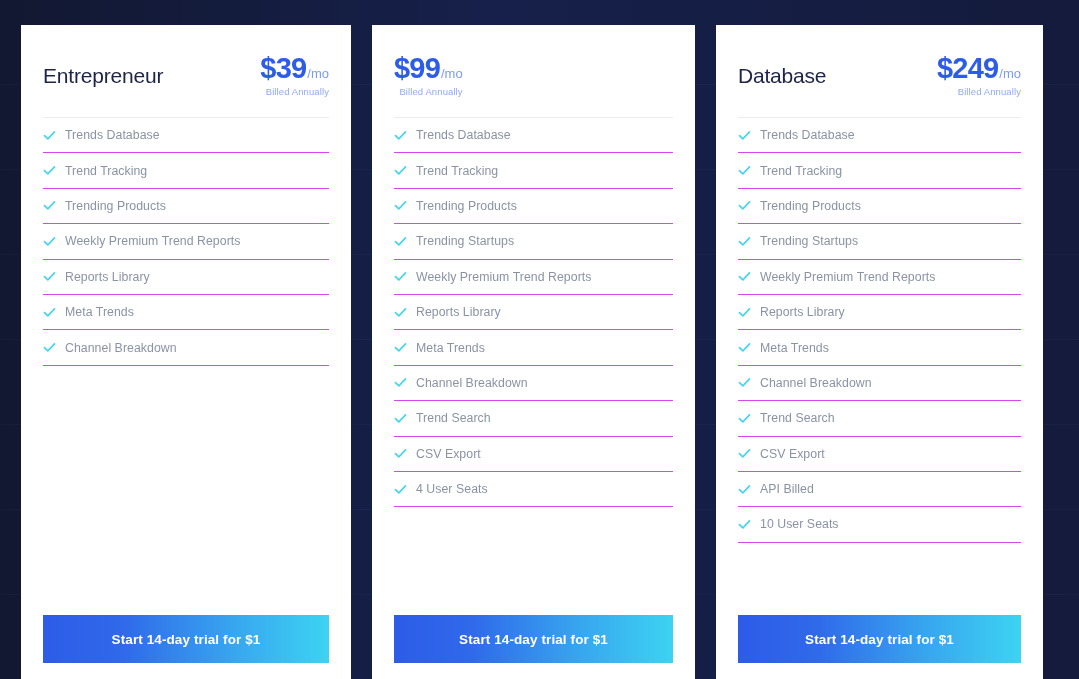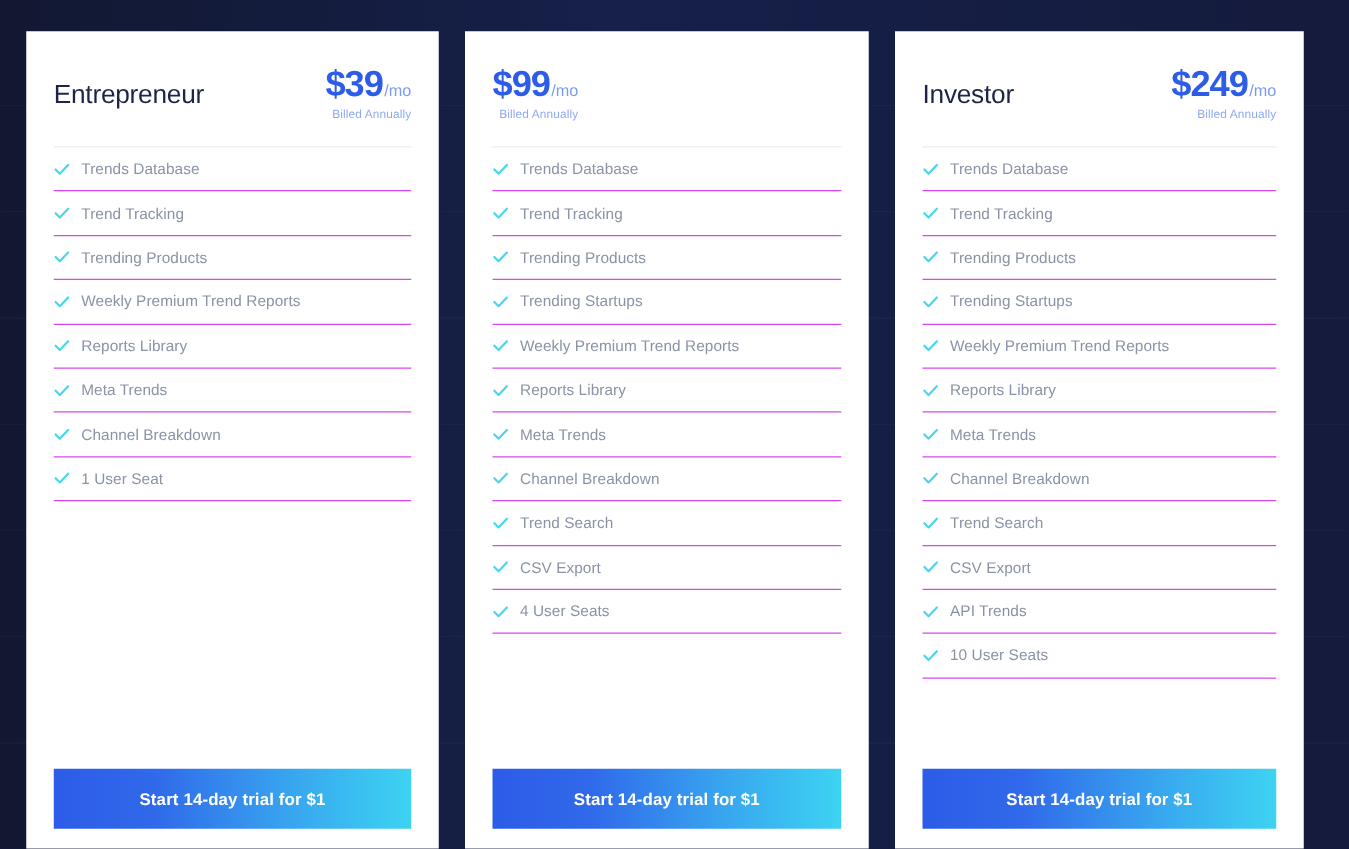--- a/index.html
+++ b/index.html
@@ -214,28 +214,20 @@
           </span>
           <span class="feature-label">Meta Trends</span>
         </li>
         <li class="feature-item">
           <span class="check-icon">
             <svg viewBox="0 0 14 14" width="13" height="13" aria-hidden="true">
               <path d="M1.6 7.1 L5.2 10.7 L12.4 3.2" fill="none" stroke="#4AD5EE" stroke-width="1.9" stroke-linecap="round" stroke-linejoin="round"></path>
             </svg>
           </span>
           <span class="feature-label">Channel Breakdown</span>
-        </li>
-        <li class="feature-item">
-          <span class="check-icon">
-            <svg viewBox="0 0 14 14" width="13" height="13" aria-hidden="true">
-              <path d="M1.6 7.1 L5.2 10.7 L12.4 3.2" fill="none" stroke="#4AD5EE" stroke-width="1.9" stroke-linecap="round" stroke-linejoin="round"></path>
-            </svg>
-          </span>
-          <span class="feature-label">1 User Seat</span>
         </li>
       </ul>
       <div class="cta-spacer"></div>
       <button class="cta-button">Start 14-day trial for $1</button>
     </div>
     <div class="plan-card wide">
       <div class="card-header">
         <div class="price-block">
           <div class="price-line">
             <span class="price-amount">$99</span>
@@ -332,21 +324,21 @@
             </svg>
           </span>
           <span class="feature-label">4 User Seats</span>
         </li>
       </ul>
       <div class="cta-spacer"></div>
       <button class="cta-button">Start 14-day trial for $1</button>
     </div>
     <div class="plan-card widest">
       <div class="card-header">
-        <div class="plan-name">Investor</div>
+        <div class="plan-name">Database</div>
         <div class="price-block">
           <div class="price-line">
             <span class="price-amount">$249</span>
             <span class="price-period">/mo</span>
           </div>
           <div class="billing-note">Billed Annually</div>
         </div>
       </div>
       <ul class="feature-list">
         <li class="feature-item">
@@ -428,21 +420,21 @@
             </svg>
           </span>
           <span class="feature-label">CSV Export</span>
         </li>
         <li class="feature-item">
           <span class="check-icon">
             <svg viewBox="0 0 14 14" width="13" height="13" aria-hidden="true">
               <path d="M1.6 7.1 L5.2 10.7 L12.4 3.2" fill="none" stroke="#4AD5EE" stroke-width="1.9" stroke-linecap="round" stroke-linejoin="round"></path>
             </svg>
           </span>
-          <span class="feature-label">API Trends</span>
+          <span class="feature-label">API Billed</span>
         </li>
         <li class="feature-item">
           <span class="check-icon">
             <svg viewBox="0 0 14 14" width="13" height="13" aria-hidden="true">
               <path d="M1.6 7.1 L5.2 10.7 L12.4 3.2" fill="none" stroke="#4AD5EE" stroke-width="1.9" stroke-linecap="round" stroke-linejoin="round"></path>
             </svg>
           </span>
           <span class="feature-label">10 User Seats</span>
         </li>
       </ul>

